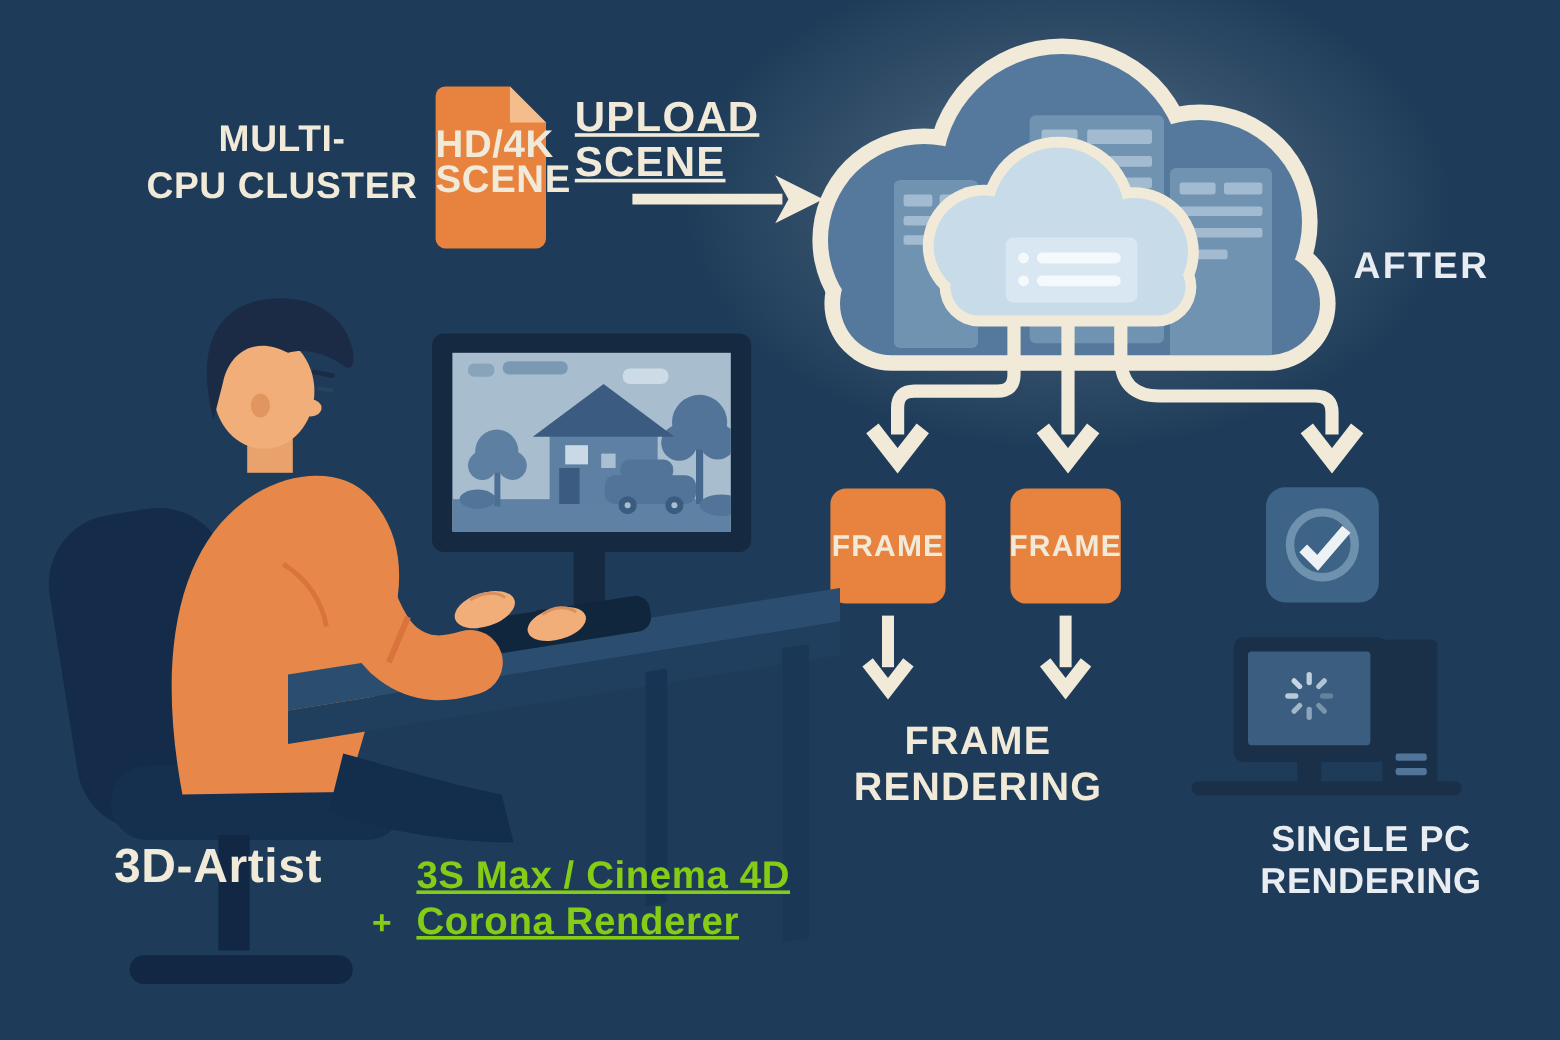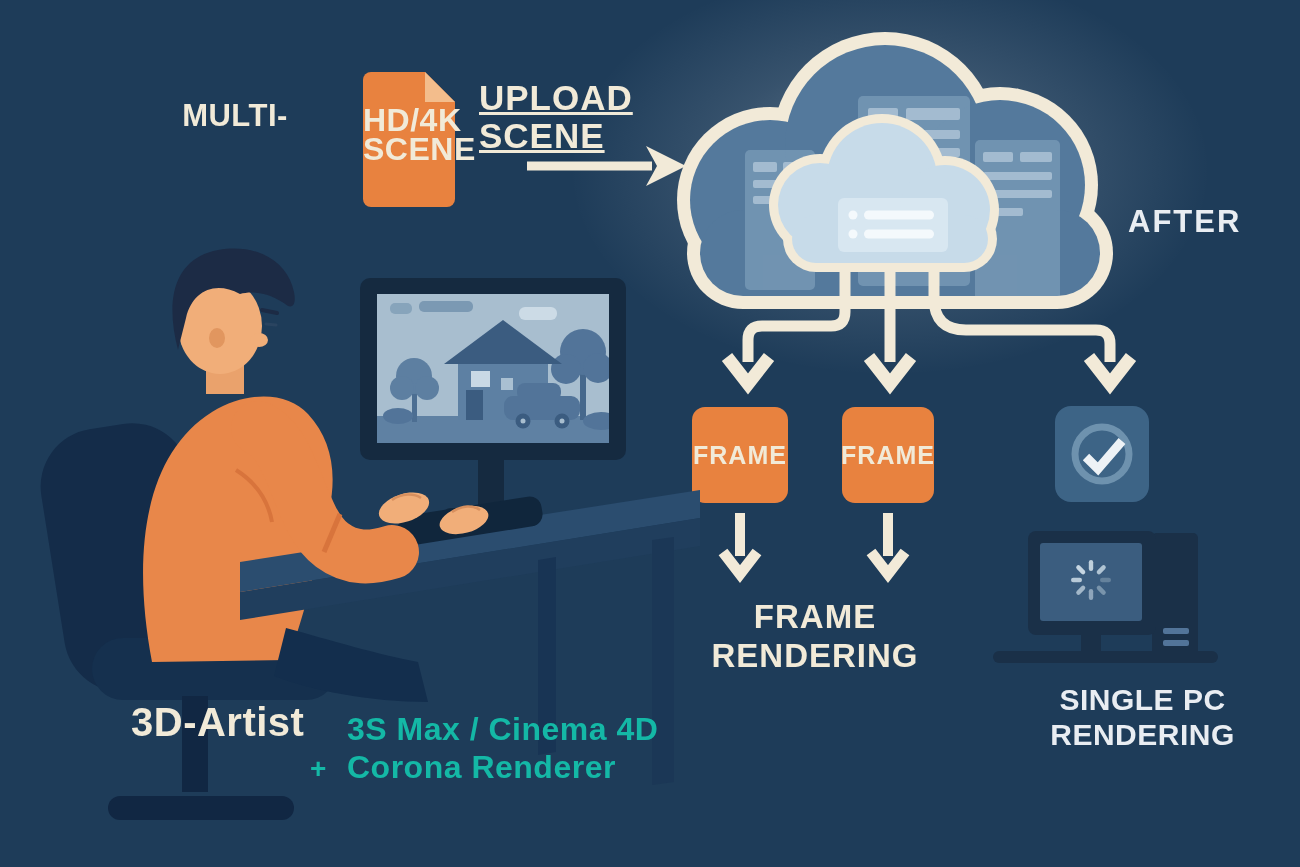--- a/index.html
+++ b/index.html
@@ -15,22 +15,22 @@
   .multi{left:100px;top:96px;width:270px;font-size:31px;line-height:39px;}
   .doc-label{left:363px;top:106px;width:93px;font-size:32px;line-height:29px;letter-spacing:.5px;}
   .upload{left:479px;top:79px;font-size:35px;line-height:38px;letter-spacing:1px;text-decoration:underline;}
   .after{left:1128px;top:204px;font-size:31px;letter-spacing:2px;}
   .frame-lbl{display:flex;align-items:center;justify-content:center;font-size:25px;letter-spacing:1px;}
   .frame1{left:692px;top:407px;width:96px;height:96px;}
   .frame2{left:842px;top:407px;width:92px;height:96px;}
   .parallel{left:660px;top:597px;width:310px;font-size:33px;line-height:39px;letter-spacing:1px;}
   .singlepc{left:1030px;top:682px;width:225px;font-size:30px;line-height:35px;}
   .keep{left:880px;top:786px;width:330px;font-size:33px;letter-spacing:1px;}
-  .artist-name{left:95px;top:700px;font-size:40px;margin-left:36px;}
-  .software{left:310px;top:710px;font-size:32px;line-height:38px;color:#14b8a6;}
+  .artist-name{left:95px;top:700px;font-size:40px;}
+  .software{left:310px;top:710px;font-size:32px;line-height:38px;color:#84cc16;text-decoration:underline;}
   .software .l1{margin-left:37px;}
   .software .plus{display:inline-block;width:37px;font-size:28px;}
 </style>
 </head>
 <body>
 
 <div class="stage">
 
   <svg width="1300" height="867" viewBox="0 0 1300 867">
     <defs>
@@ -252,20 +252,21 @@
         <ellipse cx="404" cy="508" rx="26" ry="14" fill="#f1ae79" transform="rotate(-18 404 508)"></ellipse>
         <ellipse cx="464" cy="520" rx="25" ry="13" fill="#f1ae79" transform="rotate(-15 464 520)"></ellipse>
         <path d="M 392 500 C 402 493 414 493 421 498" stroke="#d8905e" stroke-width="2.5" fill="none"></path>
         <path d="M 452 512 C 462 505 473 505 480 510" stroke="#d8905e" stroke-width="2.5" fill="none"></path>
       </g>
     </g>
   </svg>
 
   <div class="txt multi center">
     <div>MULTI-</div>
+    <div>CPU CLUSTER</div>
   </div>
 
   <div class="txt doc-label center">
     <div>HD/4K</div>
     <div>SCENE</div>
   </div>
 
   <div class="txt upload">
     <div>UPLOAD</div>
     <div>SCENE</div>

